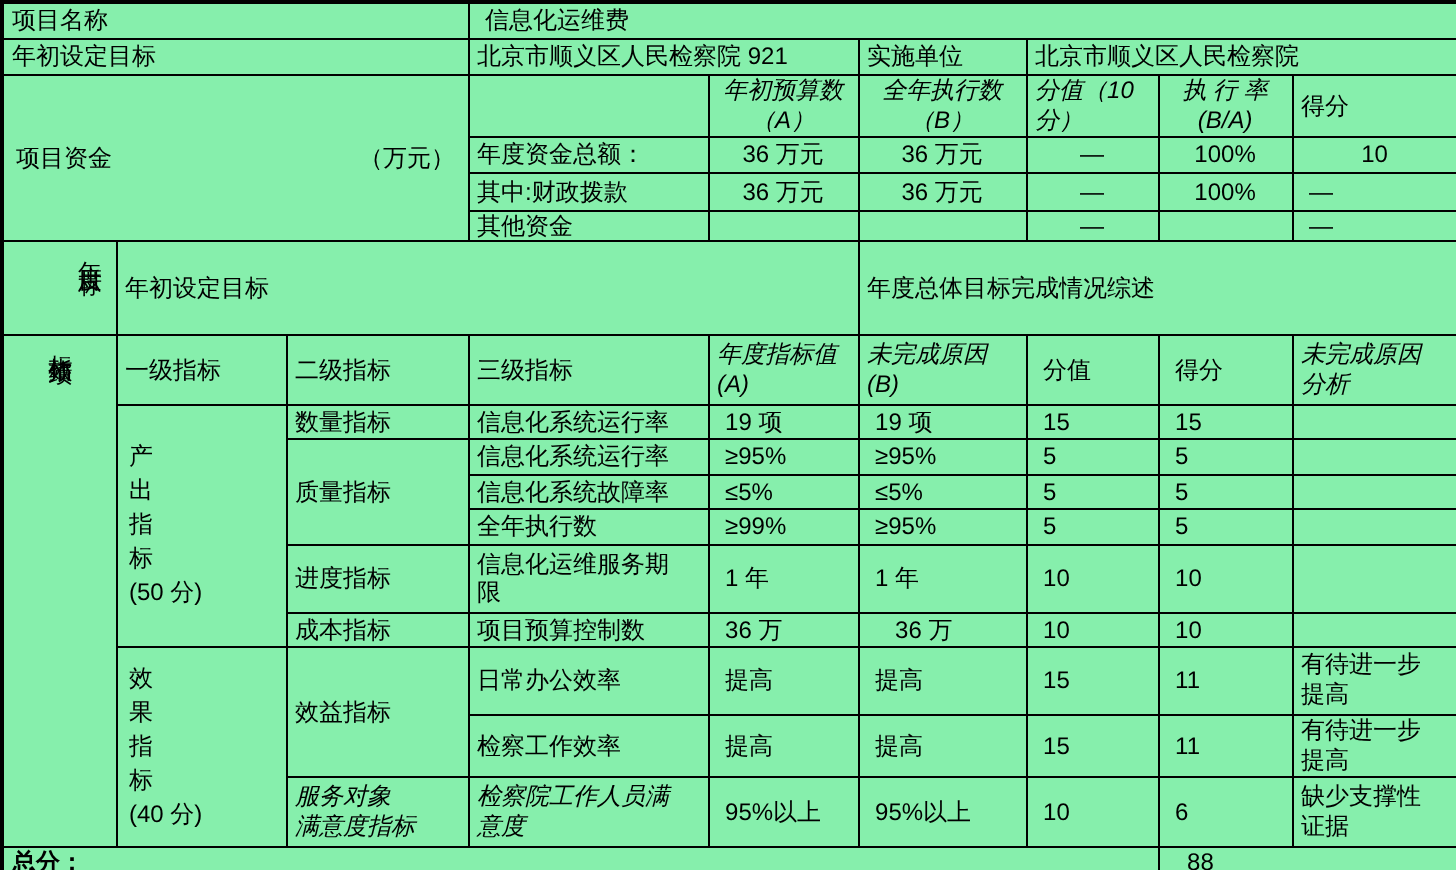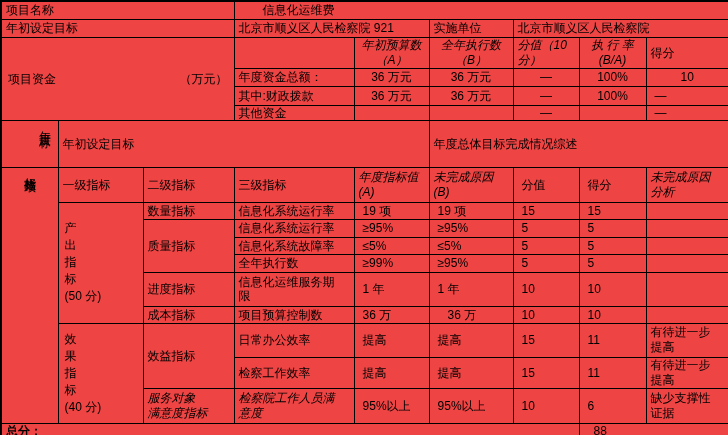--- a/index.html
+++ b/index.html
@@ -1,24 +1,24 @@
 <!DOCTYPE html>
 <html><head>
 <meta charset="utf-8">
 <style>
   html,body{margin:0;padding:0;background:#fff;}
   body{font-family:"Liberation Sans",sans-serif;color:#000;}
-  .sheet{width:728px;height:435px;background:#ef4444;overflow:hidden;}
+  .sheet{width:728px;height:435px;background:#86efac;overflow:hidden;}
   table.t{border-collapse:collapse;table-layout:fixed;width:728px;height:435px;border:2px solid #000;}
   td{border:1px solid #000;font-size:12px;line-height:14px;padding:0 4px;vertical-align:middle;overflow:hidden;word-break:break-all;}
   .pre{white-space:pre-line;}
   .ctr{text-align:center;padding:0 2px;}
   .val{padding-left:8px;}
   .ind{padding-left:18px;}
-  .pad16{padding-left:28px;}
+  .pad16{padding-left:8px;}
   .bold{font-weight:bold;}
   .vtop{vertical-align:top;}
   .reason{line-height:15px;}
   .hdr2{line-height:15px;font-style:italic;}
   .l1cell{line-height:17px;padding-left:6px;}
   .funds-label{display:flex;justify-content:space-between;align-items:flex-end;padding:0 2px;}
   .v-goal{writing-mode:vertical-rl;height:46px;width:52px;line-height:26px;letter-spacing:2px;margin:0 auto;overflow:visible;}
   .v-perf{writing-mode:vertical-rl;height:56px;width:13px;line-height:13px;letter-spacing:-1px;margin:3px auto 0;overflow:visible;}
   .total-val{padding-left:14px;}
 </style>

